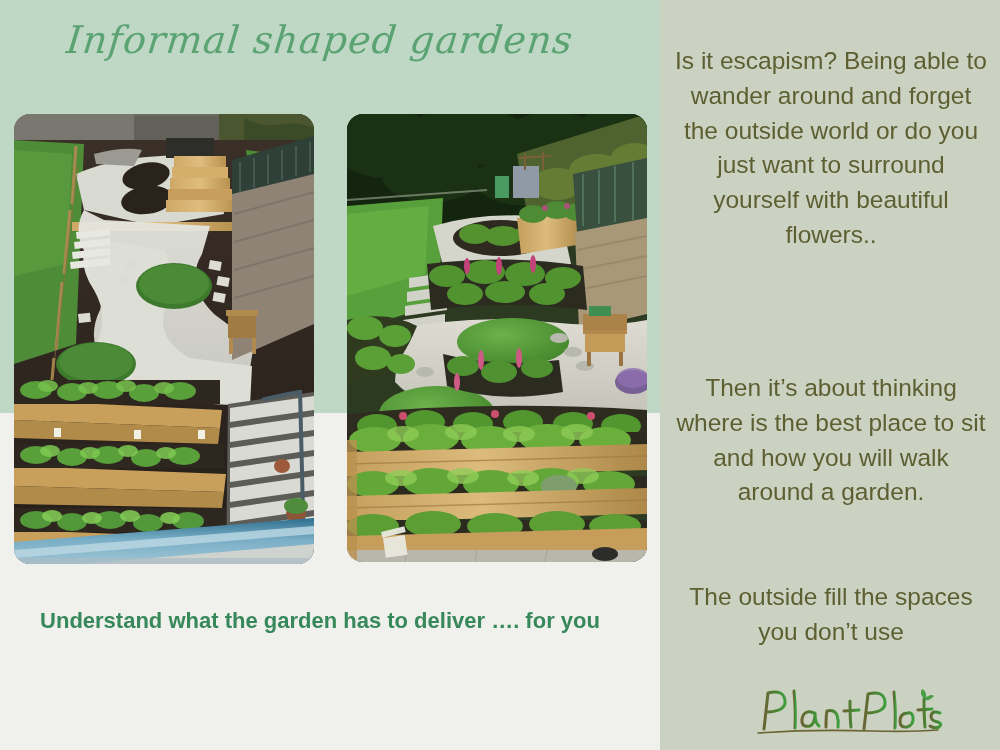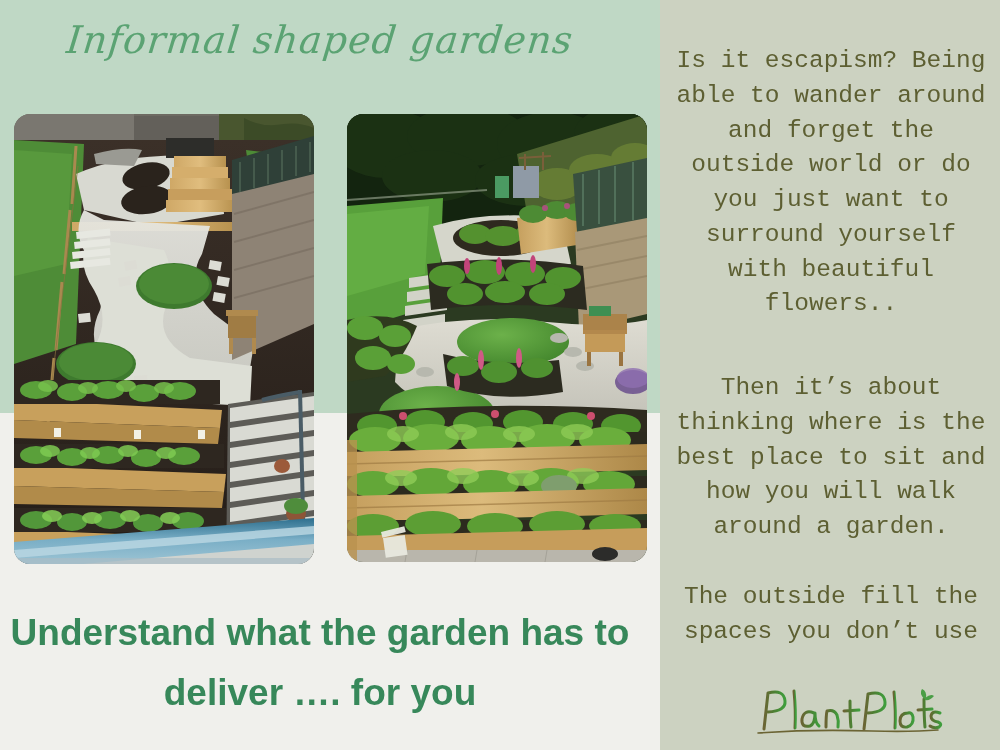--- a/index.html
+++ b/index.html
@@ -31,28 +31,28 @@
     position:absolute;border-radius:16px;overflow:hidden;
     box-shadow:0 0 0 0 rgba(0,0,0,0);
   }
   .photo-left{left:14px;top:114px;width:300px;height:450px;}
   .photo-right{left:347px;top:114px;width:300px;height:448px;}
   .photo svg{display:block;width:100%;height:100%;}
 
   
   .caption{
     position:absolute;left:0;top:603px;width:640px;text-align:center;
-    font-size:37px;font-weight:bold;line-height:1.62;
+    font-size:22px;font-weight:bold;line-height:1.62;
     color:#37885a;
   }
 
   
   .rtext{
     position:absolute;left:672px;width:318px;text-align:center;
-    color:#5d5f32;font-size:24.5px;line-height:1.42;font-family:Liberation Mono, monospace;
+    color:#5d5f32;font-size:24.5px;line-height:1.42;
   }
   .rtext-1{top:44px;}
   .rtext-2{top:371px;}
   .rtext-3{top:580px;}
 
   
   .logo{
     position:absolute;left:752px;top:683px;width:195px;height:56px;
   }
   .logo svg{display:block;width:100%;height:100%;}

